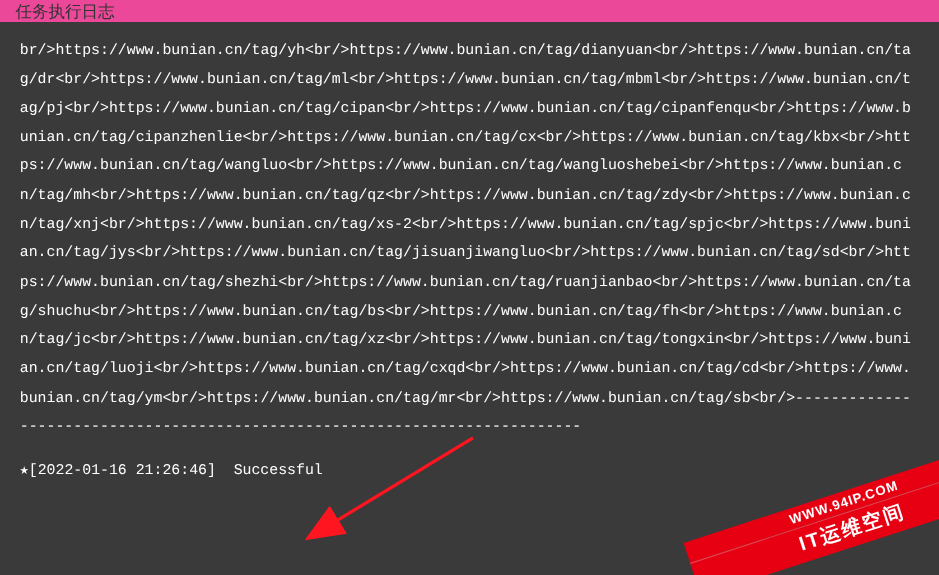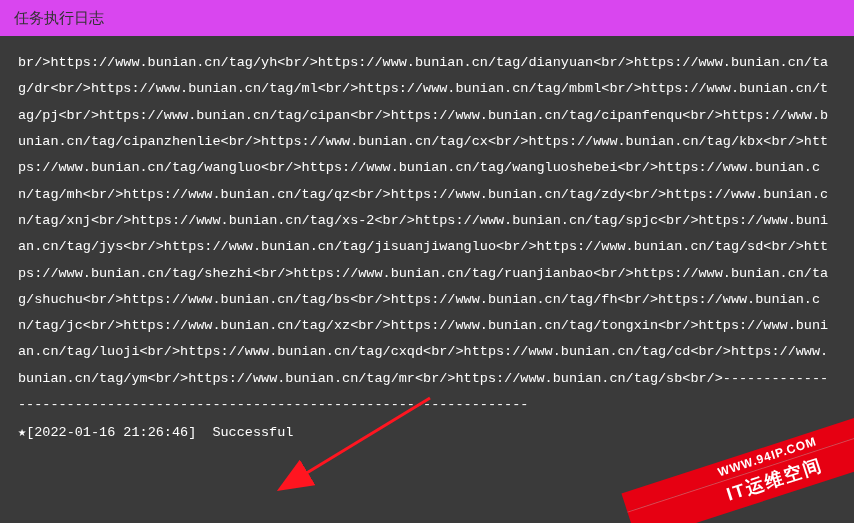--- a/index.html
+++ b/index.html
@@ -1,44 +1,44 @@
 <!DOCTYPE html>
 <html><head>
 <meta charset="utf-8">
 <style>
   * { margin: 0; padding: 0; box-sizing: border-box; }
   html, body { width: 854px; height: 523px; overflow: hidden; font-family: "Microsoft YaHei", Arial, sans-serif; }
   body { position: relative; background: #3a3a3a; }
 
   .header {
-    background: #d946ef;
+    background: #ec4899;
     color: #333;
     font-size: 15px;
     padding: 8px 14px;
-    height: 36px;
+    height: 20px;
     display: flex;
     align-items: center;
   }
 
   .log-body {
     background: #3a3a3a;
     color: #ffffff;
     font-family: "Courier New", Consolas, monospace;
     font-size: 13.5px;
     line-height: 1.95;
     padding: 14px 18px 18px 18px;
     height: calc(523px - 36px);
     overflow: hidden;
     word-break: break-all;
     position: relative;
   }
 
   .log-text { white-space: pre-wrap; word-break: break-all; }
 
-  .status-line { margin-top: 2px; }
+  .status-line { margin-top: 14px; }
   .star   { display:inline; }
   .stamp  { display:inline; }
   .status { display:inline; margin-left: 8px; }
 
   
   .ribbon {
     position: absolute;
     right: -68px;
     bottom: 26px;
     width: 300px;

